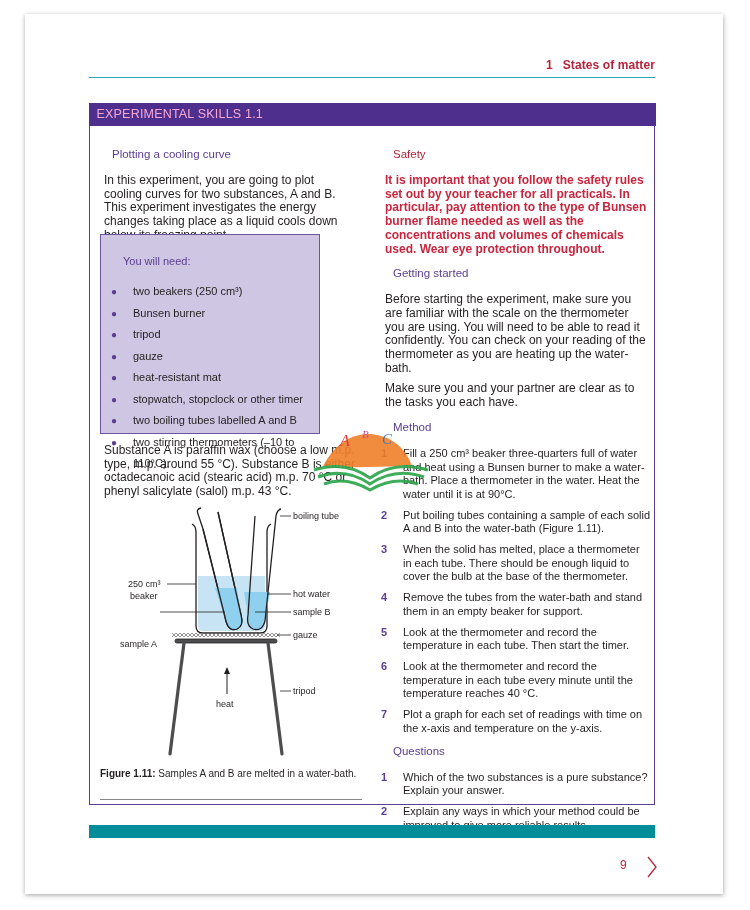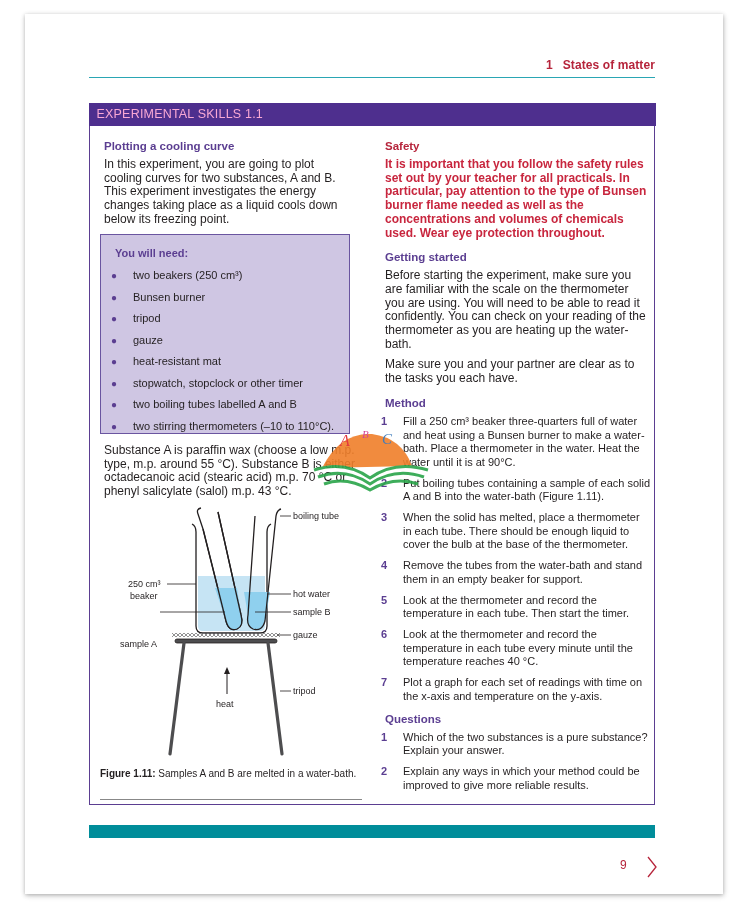--- a/index.html
+++ b/index.html
@@ -12,26 +12,26 @@
   .running-head .rh-text { position:absolute; right:0; top:1px; font-size:12px; font-weight:bold; color:#b6243b; letter-spacing:0.1px; }
   .running-head .rh-num { margin-right:10px; }
 
   .box { position:absolute; left:89px; top:103px; width:566px; height:702px; border:1.5px solid #5b3e91; box-sizing:border-box; }
   .box-header { position:absolute; left:-1.5px; top:-1.5px; width:567px; height:23px; background:#4e2f8e; color:#f9a8d4;
                 font-size:12.5px; line-height:23px; padding-left:8px; box-sizing:border-box; letter-spacing:0.2px; }
 
   .col-left { position:absolute; left:10px; top:30px; width:250px; }
   .col-right { position:absolute; left:291px; top:30px; width:270px; }
 
-  h3 { margin:4px; font-size:11.5px; font-weight:bold; color:#5b3e91; line-height:16px; }
+  h3 { margin:12px; font-size:11.5px; font-weight:normal; color:#5b3e91; line-height:16px; }
   h3.safety { color:#b6243b; }
   p { margin:4px; font-size:12px; line-height:13.7px; }
   p.red { color:#c8263e;font-weight:bold; }
 
-  .need-box { position:absolute; left:10px; top:130px; width:250px; height:200px; background:#cfc6e3; border:1.2px solid #6a55a0; box-sizing:border-box; padding:6px 10px; }
+  .need-box { position:absolute; left:10px; top:130px; width:220px; height:200px; background:#cfc6e3; border:1.2px solid #6a55a0; box-sizing:border-box; padding:6px 10px; }
   .need-box h3 { font-size:11px; }
   .need-list { list-style:none; margin:2px 0 0 0; padding:0; }
   .need-list li { font-size:11px; line-height:21.5px; position:relative; padding-left:22px; }
   .need-list li .bullet { position:absolute; left:0; top:0; color:#5b3e91; font-size:10px; }
 
   .subst { position:absolute; left:10px; top:336px; width:255px; }
 
   .figure { position:absolute; left:10px; top:400px; width:265px; height:260px; }
   .fig-svg { position:absolute; left:0; top:0; }
   .fig-label { position:absolute; font-size:9px; color:#231f20; white-space:nowrap; }

